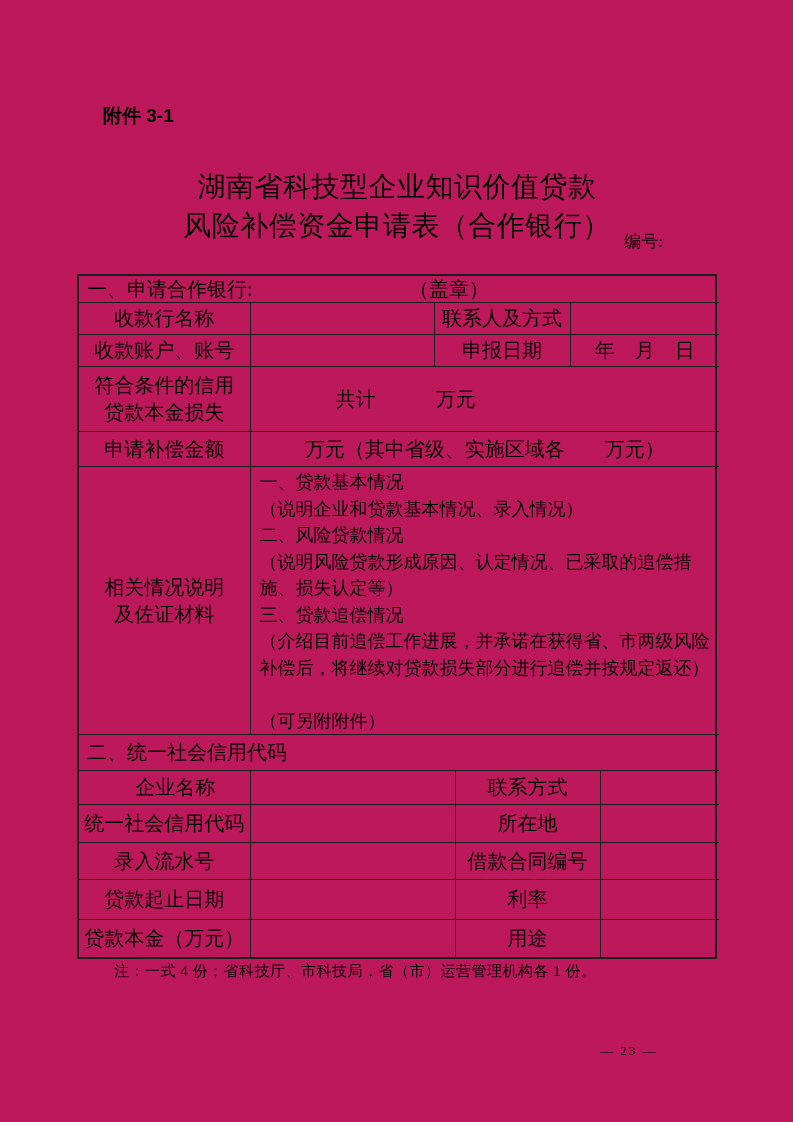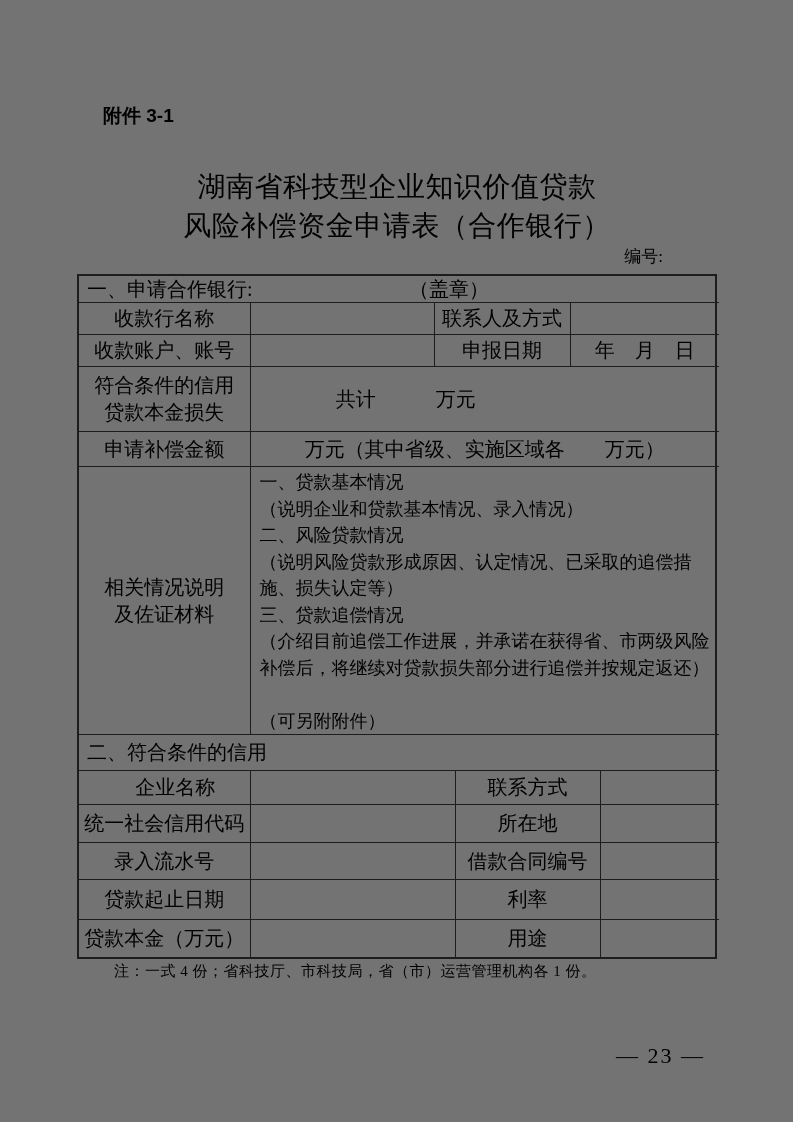--- a/index.html
+++ b/index.html
@@ -1,33 +1,33 @@
 <!DOCTYPE html>
 <html><head>
 <meta charset="utf-8">
 <style>
   html,body { margin:0; padding:0; background:#888; }
   .page {
     position:relative; width:793px; height:1122px; margin:0 auto;
-    background:#737373; color:#000;
+    background:#be185d; color:#000;
     font-family:"Liberation Serif","DejaVu Serif",serif;
     overflow:hidden;
   }
   .attachment {
     position:absolute; left:103px; top:103px;
     font-size:19px; font-weight:bold;
     font-family:"Liberation Sans","DejaVu Sans",sans-serif;
   }
   .doc-title {
     position:absolute; left:77px; top:167px; width:640px;
     text-align:center; font-weight:normal; font-size:28px; line-height:39px;
     letter-spacing:0.5px;
   }
   .number-line {
-    position:absolute; left:77px; top:245px; width:640px;
+    position:absolute; left:77px; top:230px; width:640px;
     box-sizing:border-box; text-align:right; padding-right:54px;
     font-size:17px;
   }
   .form-box {
     position:absolute; left:77px; top:274px; width:640px;
     border:2px solid #1d1d1d; box-sizing:border-box;
   }
   table { border-collapse:collapse; width:100%; table-layout:fixed; }
   td {
     border:1.5px solid #1d1d1d; padding:0;
@@ -48,22 +48,22 @@
   .materials {
     font-size:18px; line-height:26.5px; text-align:left;
     padding:2px 4px 0 9px;
   }
   .two-line { line-height:27px; }
   .footnote {
     position:absolute; left:114px; top:962px;
     font-size:15px; letter-spacing:0.5px;
   }
   .page-number {
-    position:absolute; left:616px; top:1043px;
-    font-size:22px; letter-spacing:2px;
+    position:absolute; left:600px; top:1043px;
+    font-size:13px; letter-spacing:2px;
   }
 </style>
 </head>
 <body>
 
 <div class="page">
 
   <div class="attachment">附件 3-1</div>
 
   <div class="doc-title">
@@ -137,21 +137,21 @@
 
     <table class="t2">
       <colgroup>
           <col style="width:171px">
           <col style="width:205px">
           <col style="width:145px">
           <col style="width:119px">
         </colgroup>
       <tbody>
           <tr>
-        <td colspan="4" class="sec-hdr" style="height:35px;">二、符合条件的信用</td>
+        <td colspan="4" class="sec-hdr" style="height:35px;">二、统一社会信用代码</td>
       </tr>
       <tr>
         <td class="lbl" style="height:33px;padding-left:22px;">企业名称</td>
         <td></td>
         <td class="lbl">联系方式</td>
         <td></td>
       </tr>
       <tr>
         <td class="lbl" style="height:37px;">统一社会信用代码</td>
         <td></td>

